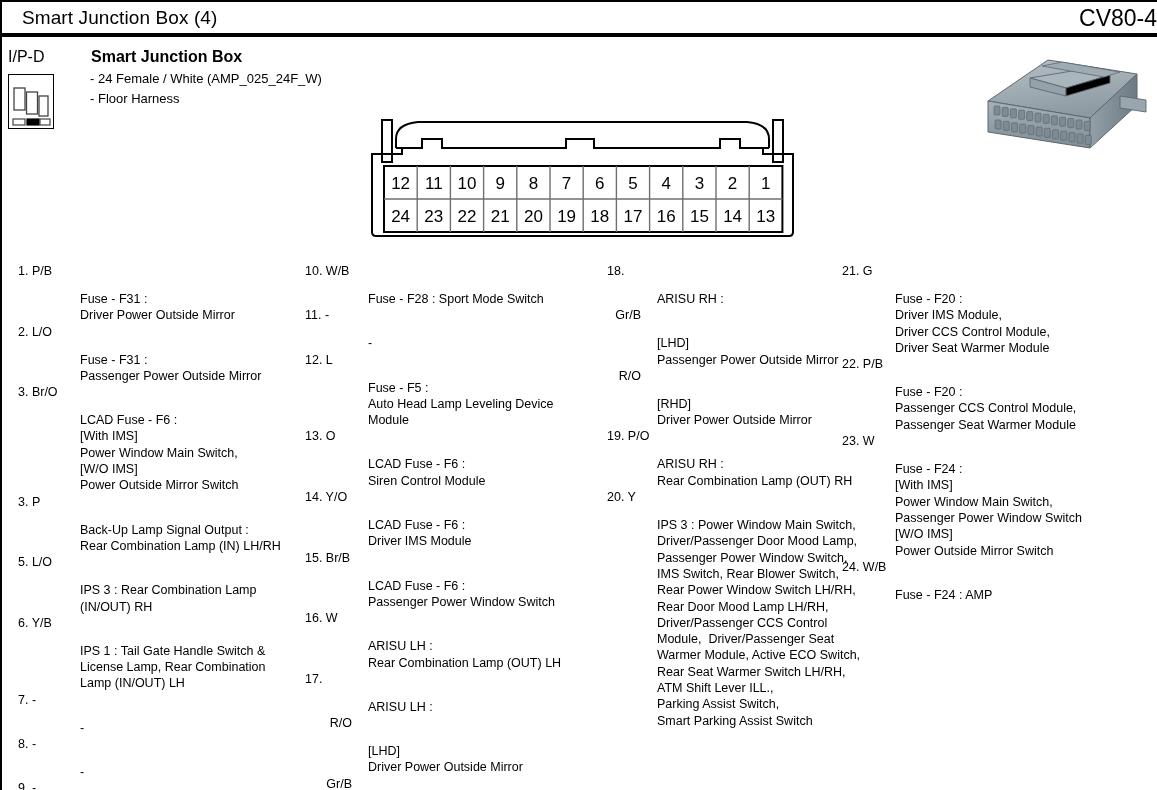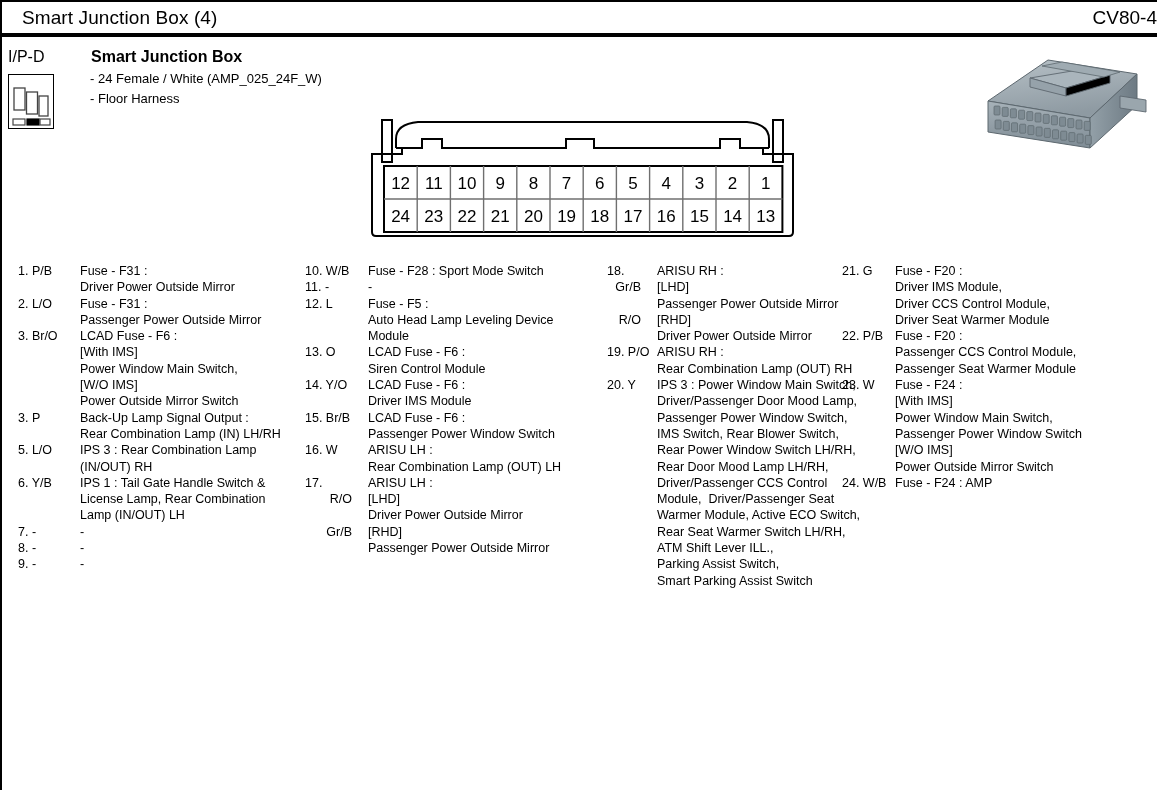--- a/index.html
+++ b/index.html
@@ -46,21 +46,21 @@
     position: absolute;
     left: 8px; top: 5px;
     font-size: 19px;
     line-height: 22px;
     letter-spacing: 0.1px;
     white-space: nowrap;
   }
   .header-code {
     position: absolute;
     right: 12px; top: 5px;
-    font-size: 19px;
+    font-size: 23px;
     line-height: 22px;
     white-space: nowrap;
   }
   .header-rule {
     position: absolute;
     left: 0; top: 33px;
     width: 1157px; height: 4px;
     background: #000000;
   }
 
@@ -150,20 +150,21 @@
 
   .pin-key.indent {
     text-align: right;
     padding-right: 16px;
   }
   .pin-desc {
     flex: 1 1 auto;
     font-size: 12.5px;
     line-height: 16.3px;
     white-space: pre-wrap;
+    margin-top: 28px;
   }
 </style>
 </head>
 <body>
 
 <div id="page">
 
   <div class="frame-top"></div>
   <div class="frame-left"></div>
 

